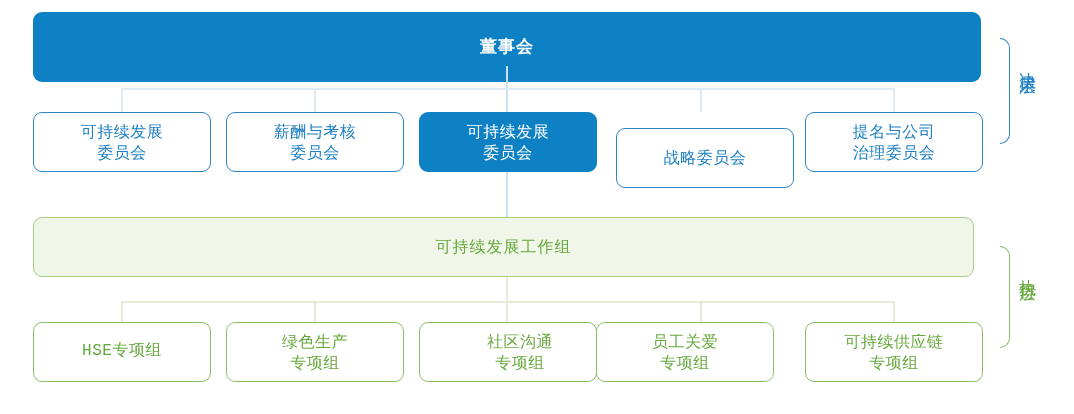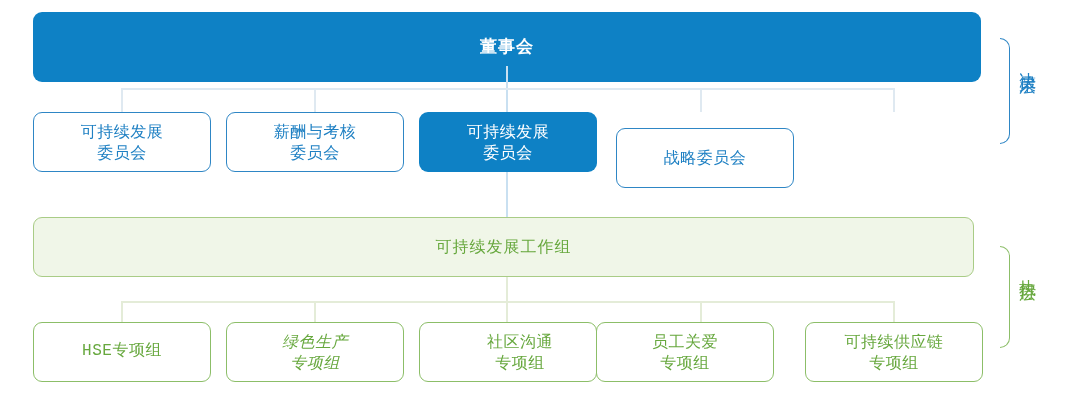--- a/index.html
+++ b/index.html
@@ -79,35 +79,37 @@
   <div class="line" style="left:700px;top:88px;width:2px;height:24px;background:var(--connector-gray);"></div>
   <div class="line" style="left:893px;top:88px;width:2px;height:24px;background:var(--connector-gray);"></div>
 
   <div class="box outline-blue committee" style="left:33px;">可持续发展
 委员会</div>
   <div class="box outline-blue committee" style="left:226px;">薪酬与考核
 委员会</div>
   <div class="box solid-blue committee" style="left:419px;">可持续发展
 委员会</div>
   <div class="box outline-blue committee" style="left:616px;margin-top:16px;">战略委员会</div>
+  <div class="box outline-blue committee" style="left:805px;">提名与公司
+治理委员会</div>
 
   <div class="line" style="left:506px;top:172px;width:2px;height:45px;background:var(--connector-blue);"></div>
 
   <div class="box fill-green workgroup">可持续发展工作组</div>
 
   <div class="line" style="left:506px;top:277px;width:2px;height:26px;background:var(--connector-green);"></div>
   <div class="line" style="left:121px;top:301px;width:774px;height:2px;background:var(--connector-green);"></div>
   <div class="line" style="left:121px;top:301px;width:2px;height:21px;background:var(--connector-green);"></div>
   <div class="line" style="left:314px;top:301px;width:2px;height:21px;background:var(--connector-green);"></div>
   <div class="line" style="left:506px;top:301px;width:2px;height:21px;background:var(--connector-green);"></div>
   <div class="line" style="left:700px;top:301px;width:2px;height:21px;background:var(--connector-green);"></div>
   <div class="line" style="left:893px;top:301px;width:2px;height:21px;background:var(--connector-green);"></div>
 
   <div class="box outline-green taskgroup" style="left:33px;font-family:Liberation Mono, monospace;">HSE专项组</div>
-  <div class="box outline-green taskgroup" style="left:226px;font-style:italic;">绿色生产
+  <div class="box outline-green taskgroup" style="left:226px;">绿色生产
 专项组</div>
   <div class="box outline-green taskgroup" style="left:419px;padding-left:24px;">社区沟通
 专项组</div>
   <div class="box outline-green taskgroup" style="left:596px;">员工关爱
 专项组</div>
   <div class="box outline-green taskgroup" style="left:805px;">可持续供应链
 专项组</div>
 
   <div class="bracket bracket-blue" style="left:1000px;top:38px;height:106px;"></div>
   <div class="layer-label blue" style="left:1016px;top:59px;">决策层</div>

